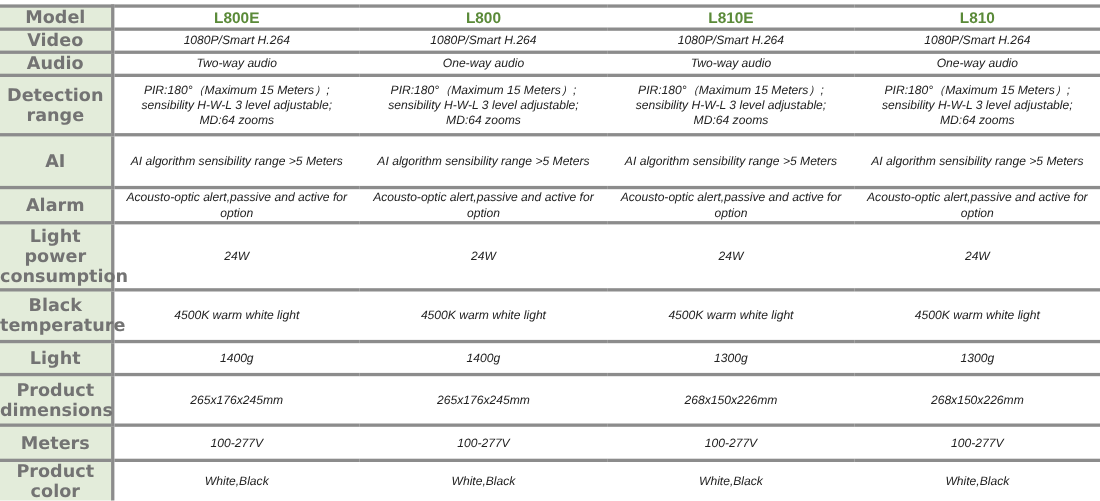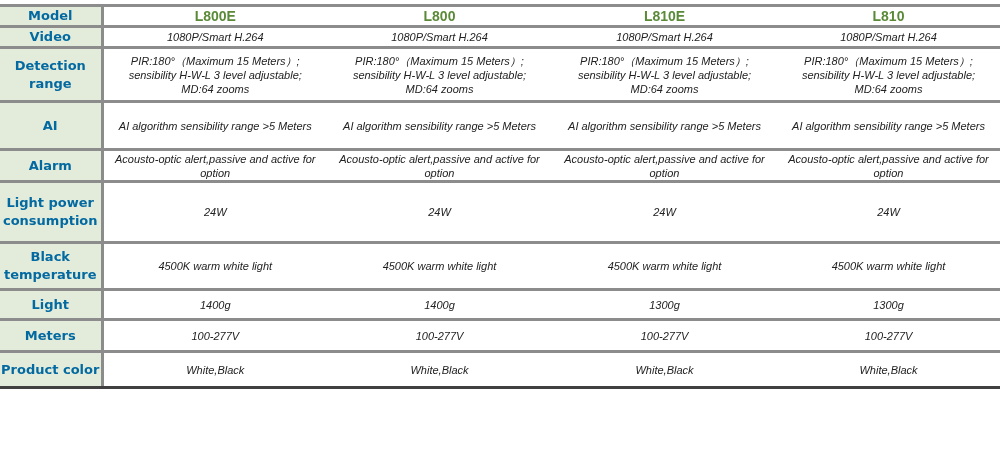--- a/index.html
+++ b/index.html
@@ -12,24 +12,24 @@
     border-top: 3px solid #8c8c8c;
     padding: 0; text-align: center; vertical-align: middle;
   }
   .spec-table tr:last-child td, .spec-table tr:last-child th {
     border-bottom: 3px solid #404040;
   }
   .label-cell {
     width: 102px;
     background: #e3ecda;
     border-right: 3px solid #8c8c8c;
-    color: #0369a1;
+    color: #737373;
     font-family: "DejaVu Sans", sans-serif;
     font-weight: bold;
-    font-size: 13px;
+    font-size: 16px;
     line-height: 18px;
   }
   .model-cell {
     color: #5a8a38;
     font-family: "Liberation Sans", sans-serif;
     font-weight: bold;
     font-size: 14px;
     margin-top: 22px;
   }
   .value-cell {
@@ -68,20 +68,27 @@
     </tr>
 
     <tr style="height:20px">
       <th class="label-cell">Video</th>
       <td class="value-cell">1080P/Smart  H.264</td>
       <td class="value-cell">1080P/Smart  H.264</td>
       <td class="value-cell">1080P/Smart  H.264</td>
       <td class="value-cell">1080P/Smart  H.264</td>
     </tr>
 
+    <tr style="height:20px">
+      <th class="label-cell">Audio</th>
+      <td class="value-cell">Two-way audio</td>
+      <td class="value-cell">One-way audio</td>
+      <td class="value-cell">Two-way audio</td>
+      <td class="value-cell">One-way audio</td>
+    </tr>
 
     <tr style="height:54px">
       <th class="label-cell">
         <span class="line">Detection</span>
         <span class="line">range</span>
       </th>
       <td class="value-cell">
         <span class="line">PIR:180°（Maximum  15 Meters）;</span>
         <span class="line">sensibility H-W-L 3 level adjustable;</span>
         <span class="line">MD:64 zooms</span>
@@ -154,20 +161,30 @@
     </tr>
 
     <tr style="height:30px">
       <th class="label-cell">Light</th>
       <td class="value-cell">1400g</td>
       <td class="value-cell">1400g</td>
       <td class="value-cell">1300g</td>
       <td class="value-cell">1300g</td>
     </tr>
 
+    <tr style="height:46px">
+      <th class="label-cell">
+        <span class="line">Product</span>
+        <span class="line">dimensions</span>
+      </th>
+      <td class="value-cell">265x176x245mm</td>
+      <td class="value-cell">265x176x245mm</td>
+      <td class="value-cell">268x150x226mm</td>
+      <td class="value-cell">268x150x226mm</td>
+    </tr>
 
     <tr style="height:32px">
       <th class="label-cell">Meters</th>
       <td class="value-cell">100-277V</td>
       <td class="value-cell">100-277V</td>
       <td class="value-cell">100-277V</td>
       <td class="value-cell">100-277V</td>
     </tr>
 
     <tr style="height:36px">

